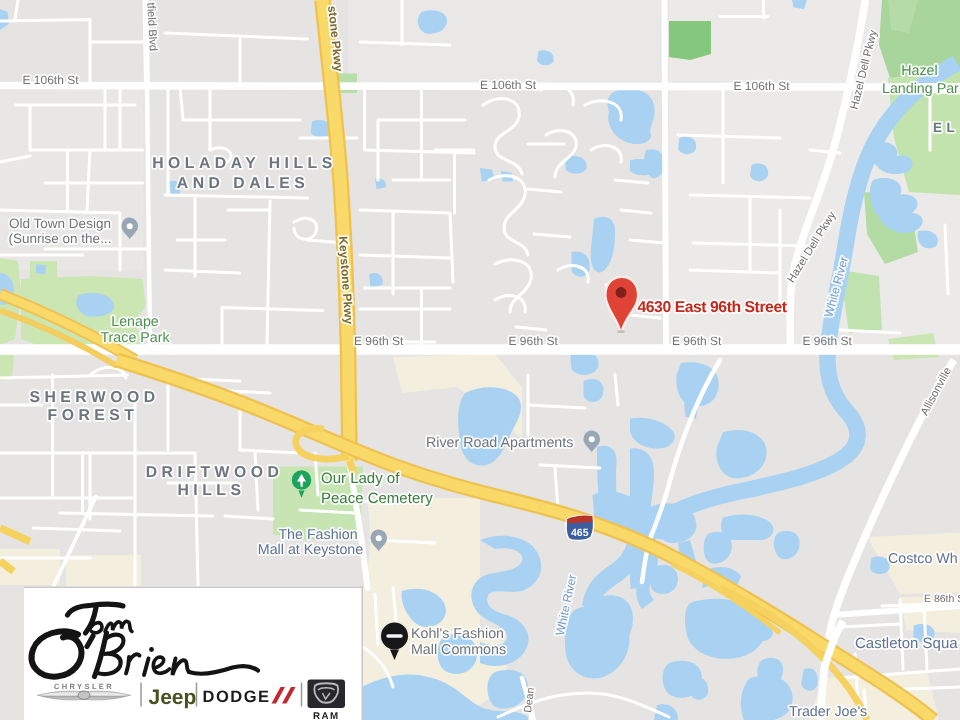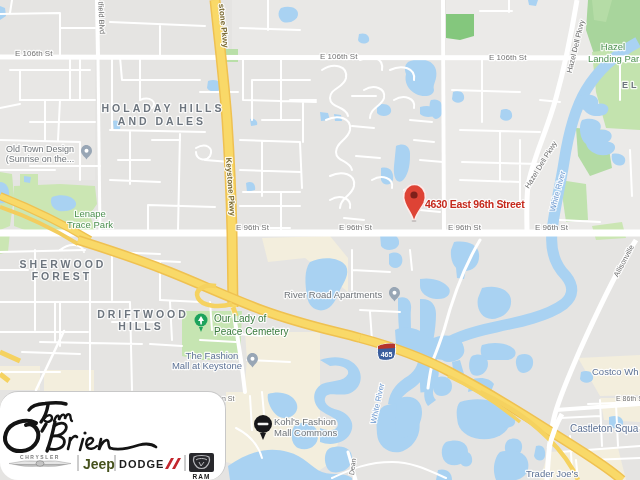--- a/index.html
+++ b/index.html
@@ -409,21 +409,21 @@
 <text x="570" y="432" font-size="10" fill="#5d7296">Castleton Squa</text>
 
 <text x="526" y="477" font-size="9.5" fill="#5d7296">Trader Joe's</text>
 
 <text x="222" y="401" font-size="7" fill="#737373">n St</text>
 
 <text x="425" y="208" font-size="10.5" letter-spacing="-0.3" fill="#c5291c" font-weight="bold">4630 East 96th Street</text>
 </g>
 </svg>
 
-<div id="logobox" style="position:absolute;left:0;top:391px;width:226px;height:89px;background:#ffffff;border-top:1px solid #c8c8c8;border-right:1px solid #c8c8c8;box-sizing:border-box;border-radius:18px;">
+<div id="logobox" style="position:absolute;left:16px;top:391px;width:226px;height:89px;background:#ffffff;border-top:1px solid #c8c8c8;border-right:1px solid #c8c8c8;box-sizing:border-box;">
 <svg width="225" height="88" viewBox="0 0 225 88" xmlns="http://www.w3.org/2000/svg">
 <defs>
 <linearGradient id="silver" x1="0" y1="0" x2="0" y2="1">
 <stop offset="0" stop-color="#d6d6d6"></stop>
 <stop offset="0.45" stop-color="#efefef"></stop>
 <stop offset="0.6" stop-color="#a8a8a8"></stop>
 <stop offset="1" stop-color="#d8d8d8"></stop>
 </linearGradient>
 </defs>
 

